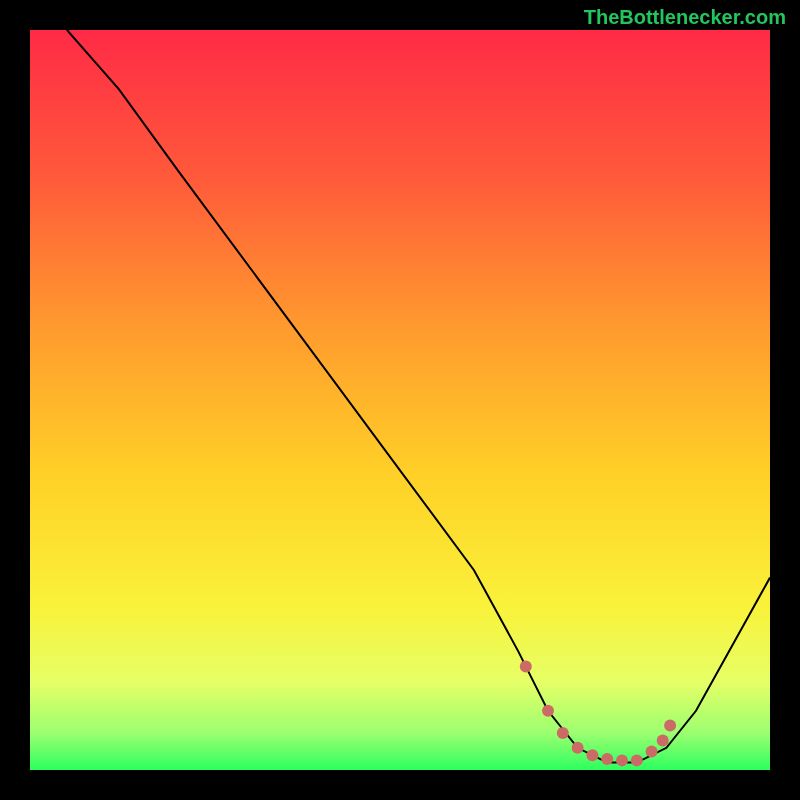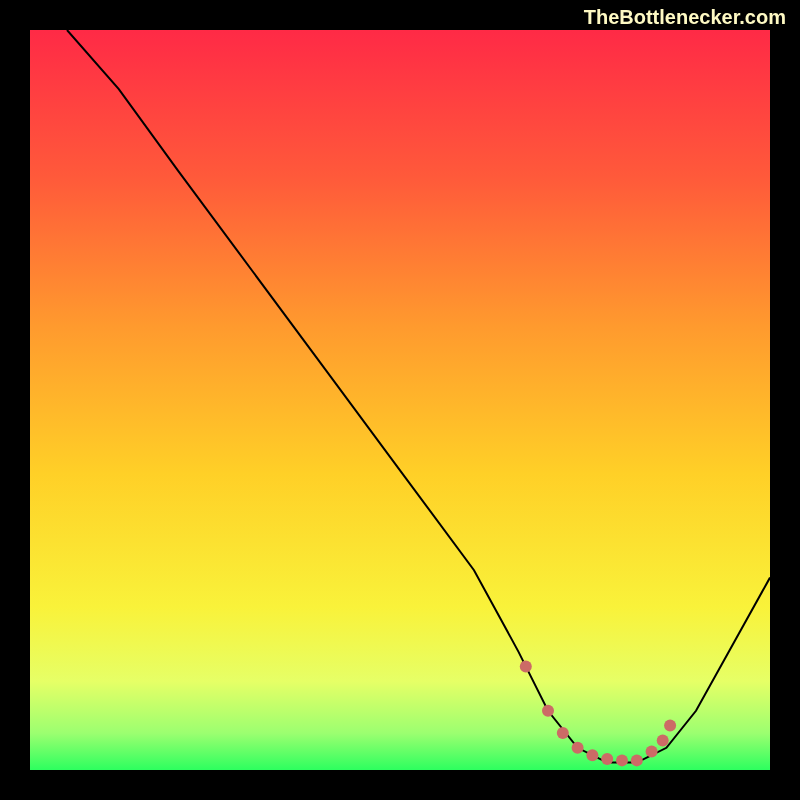--- a/index.html
+++ b/index.html
@@ -10,21 +10,21 @@
     position: relative;
     font-family: Arial, sans-serif;
     overflow: hidden;
   }
   .watermark {
     position: absolute;
     top: 6px;
     right: 14px;
     font-size: 20px;
     font-weight: bold;
-    color: #fef9c3;
+    color: #22c55e;
     z-index: 10;
     text-align: center;
   }
   .plot-area {
     position: absolute;
     left: 30px;
     top: 30px;
     width: 740px;
     height: 740px;
   }

